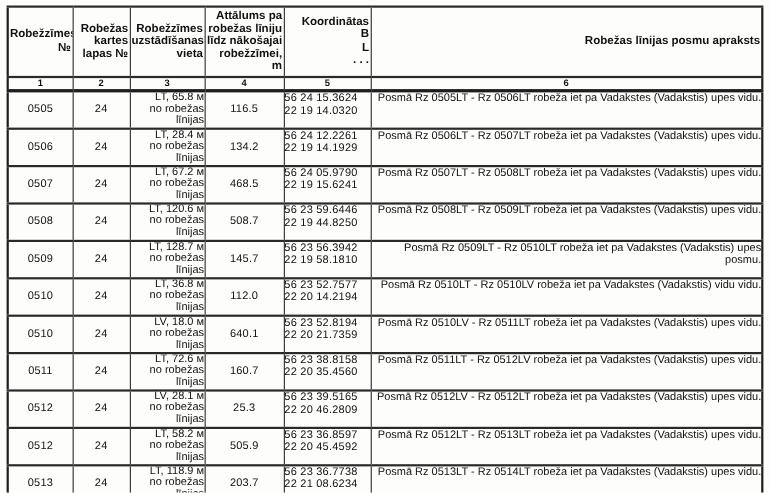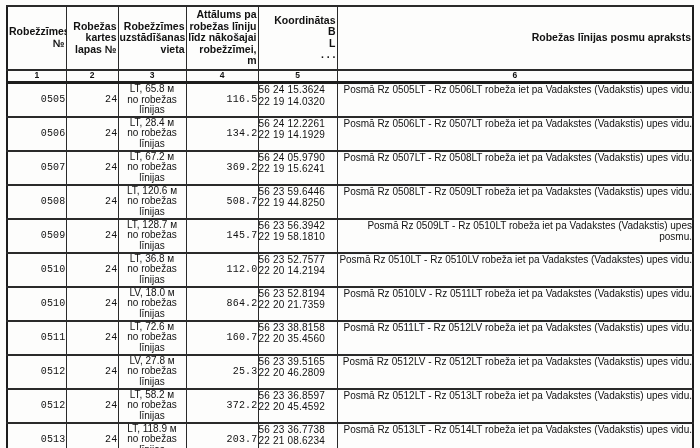--- a/index.html
+++ b/index.html
@@ -58,27 +58,26 @@
     text-align: center;
     vertical-align: middle;
     border-bottom: 3px solid #1d1d1d;
   }
   
   tr.data-row { height: 34px; }
   tr.data-row td {
     font-size: 10px;
   }
   td.c-no, td.c-sheet, td.c-dist {
+    text-align: center;
+    vertical-align: middle;
+    letter-spacing: 0.2px;
+  }
+  td.c-place {
     text-align: right;
-    vertical-align: middle;
-    letter-spacing: 0.2px;
-    font-family: Liberation Mono, monospace;
-  }
-  td.c-place {
-    text-align: center;
     vertical-align: middle;
     white-space: pre-line;
     line-height: 10.5px;
     padding: 1px 0;
   }
   td.c-coord {
     vertical-align: top;
     white-space: pre-line;
     line-height: 11.5px;
     padding-top: 2px;
@@ -157,21 +156,21 @@
 22 19 14.1929</td>
     <td class="c-desc">Posmā Rz 0506LT - Rz 0507LT robeža iet pa Vadakstes (Vadakstis) upes vidu.</td>
   </tr>
 
   <tr class="data-row">
     <td class="c-no">0507</td>
     <td class="c-sheet">24</td>
     <td class="c-place">LT, 67.2 м
 no robežas
 līnijas</td>
-    <td class="c-dist">369.2</td>
+    <td class="c-dist">468.5</td>
     <td class="c-coord">56 24 05.9790
 22 19 15.6241</td>
     <td class="c-desc">Posmā Rz 0507LT - Rz 0508LT robeža iet pa Vadakstes (Vadakstis) upes vidu.</td>
   </tr>
 
   <tr class="data-row">
     <td class="c-no">0508</td>
     <td class="c-sheet">24</td>
     <td class="c-place">LT, 120.6 м
 no robežas
@@ -196,66 +195,66 @@
 
   <tr class="data-row">
     <td class="c-no">0510</td>
     <td class="c-sheet">24</td>
     <td class="c-place">LT, 36.8 м
 no robežas
 līnijas</td>
     <td class="c-dist">112.0</td>
     <td class="c-coord">56 23 52.7577
 22 20 14.2194</td>
-    <td class="c-desc">Posmā Rz 0510LT - Rz 0510LV robeža iet pa Vadakstes (Vadakstes) upes vidu.</td>
+    <td class="c-desc">Posmā Rz 0510LT - Rz 0510LV robeža iet pa Vadakstes (Vadakstis) vidu vidu.</td>
   </tr>
 
   <tr class="data-row">
     <td class="c-no">0510</td>
     <td class="c-sheet">24</td>
     <td class="c-place">LV, 18.0 м
 no robežas
 līnijas</td>
-    <td class="c-dist">864.2</td>
+    <td class="c-dist">640.1</td>
     <td class="c-coord">56 23 52.8194
 22 20 21.7359</td>
     <td class="c-desc">Posmā Rz 0510LV - Rz 0511LT robeža iet pa Vadakstes (Vadakstis) upes vidu.</td>
   </tr>
 
   <tr class="data-row">
     <td class="c-no">0511</td>
     <td class="c-sheet">24</td>
     <td class="c-place">LT, 72.6 м
 no robežas
 līnijas</td>
     <td class="c-dist">160.7</td>
     <td class="c-coord">56 23 38.8158
 22 20 35.4560</td>
     <td class="c-desc">Posmā Rz 0511LT - Rz 0512LV robeža iet pa Vadakstes (Vadakstis) upes vidu.</td>
   </tr>
 
   <tr class="data-row">
     <td class="c-no">0512</td>
     <td class="c-sheet">24</td>
-    <td class="c-place">LV, 27.8 м
+    <td class="c-place">LV, 28.1 м
 no robežas
 līnijas</td>
     <td class="c-dist">25.3</td>
     <td class="c-coord">56 23 39.5165
 22 20 46.2809</td>
     <td class="c-desc">Posmā Rz 0512LV - Rz 0512LT robeža iet pa Vadakstes (Vadakstis) upes vidu.</td>
   </tr>
 
   <tr class="data-row">
     <td class="c-no">0512</td>
     <td class="c-sheet">24</td>
     <td class="c-place">LT, 58.2 м
 no robežas
 līnijas</td>
-    <td class="c-dist">372.2</td>
+    <td class="c-dist">505.9</td>
     <td class="c-coord">56 23 36.8597
 22 20 45.4592</td>
     <td class="c-desc">Posmā Rz 0512LT - Rz 0513LT robeža iet pa Vadakstes (Vadakstis) upes vidu.</td>
   </tr>
 
   <tr class="data-row">
     <td class="c-no">0513</td>
     <td class="c-sheet">24</td>
     <td class="c-place">LT, 118.9 м
 no robežas

